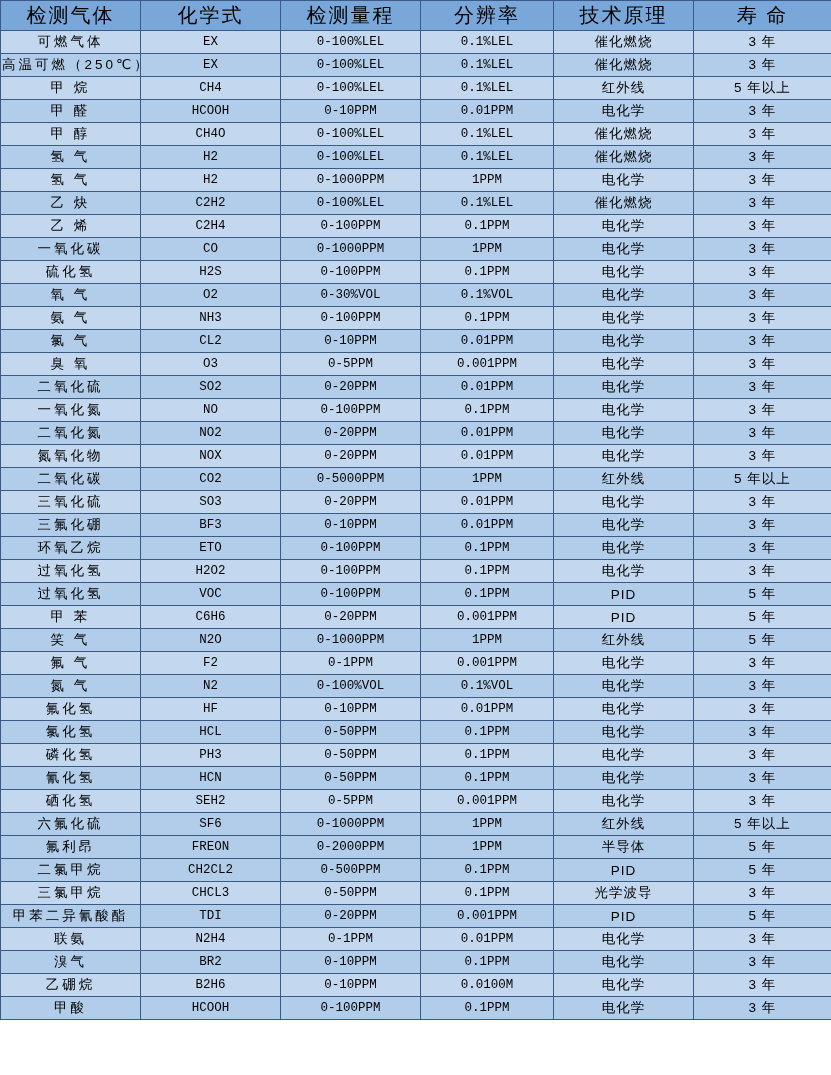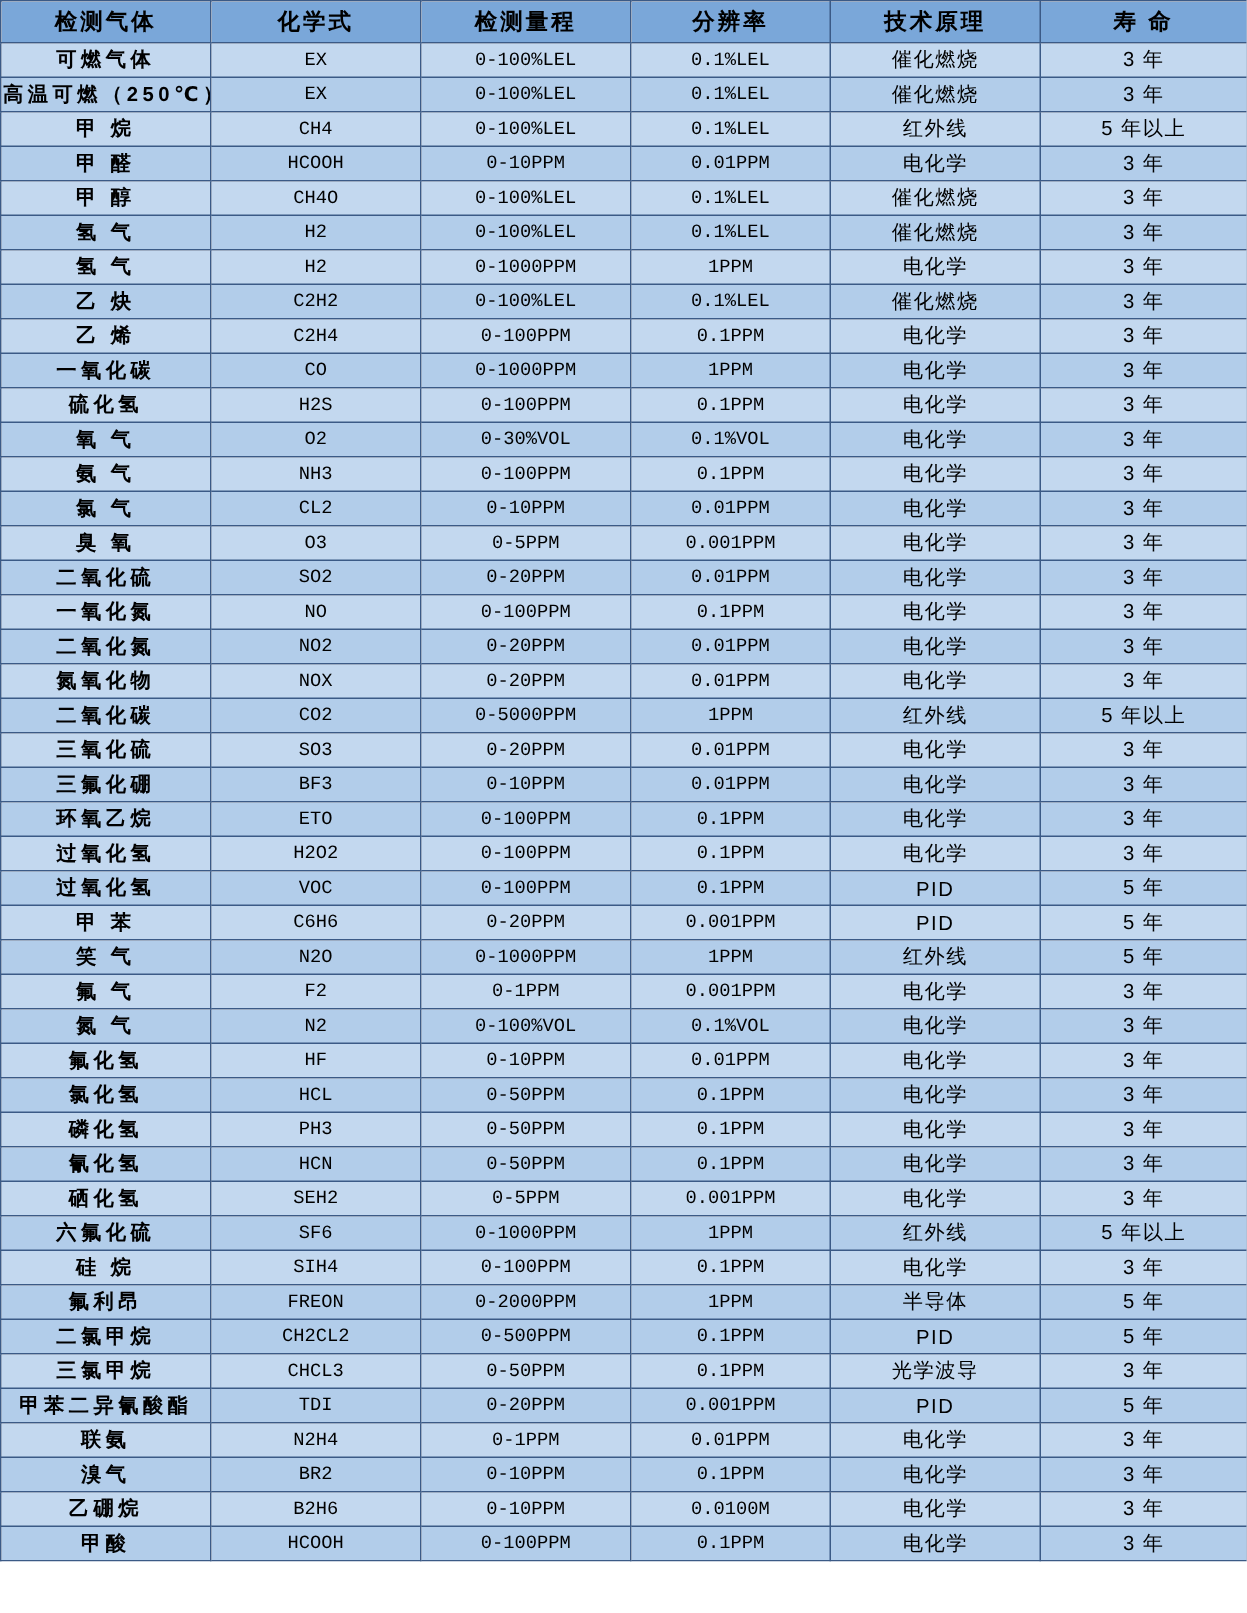--- a/index.html
+++ b/index.html
@@ -27,38 +27,37 @@
     border: 1px solid #3b5a86;
     text-align: center;
     vertical-align: middle;
     color: #000000;
     white-space: nowrap;
     overflow: hidden;
   }
   #gas-table thead th {
     background: #7aa7d9;
     height: 25px;
-    font-size: 15px;
-    font-weight: bold;
+    font-size: 20px;
+    font-weight: normal;
     letter-spacing: 2px;
   }
   #gas-table tbody td {
     height: 20px;
     font-size: 13.5px;
     font-weight: normal;
   }
   #gas-table tbody tr.odd td {
     background: #c3d8ef;
   }
   #gas-table tbody tr.even td {
     background: #b2cdea;
   }
   #gas-table tbody td.col-name {
     letter-spacing: 3px;
-    font-weight: bold;
   }
   #gas-table tbody td.col-formula,
   #gas-table tbody td.col-range,
   #gas-table tbody td.col-res {
     font-family: "Liberation Mono", "DejaVu Sans Mono", monospace;
     font-size: 12.5px;
     letter-spacing: 0;
   }
   #gas-table tbody td.col-life,
   #gas-table tbody td.col-tech {
@@ -361,28 +360,20 @@
         <td class="col-life">3 年</td>
       </tr>
       <tr class="even">
         <td class="col-name">六氟化硫</td>
         <td class="col-formula">SF6</td>
         <td class="col-range">0-1000PPM</td>
         <td class="col-res">1PPM</td>
         <td class="col-tech">红外线</td>
         <td class="col-life">5 年以上</td>
       </tr>
-      <tr class="odd">
-        <td class="col-name">硅 烷</td>
-        <td class="col-formula">SIH4</td>
-        <td class="col-range">0-100PPM</td>
-        <td class="col-res">0.1PPM</td>
-        <td class="col-tech">电化学</td>
-        <td class="col-life">3 年</td>
-      </tr>
       <tr class="even">
         <td class="col-name">氟利昂</td>
         <td class="col-formula">FREON</td>
         <td class="col-range">0-2000PPM</td>
         <td class="col-res">1PPM</td>
         <td class="col-tech">半导体</td>
         <td class="col-life">5 年</td>
       </tr>
       <tr class="even">
         <td class="col-name">二氯甲烷</td>

